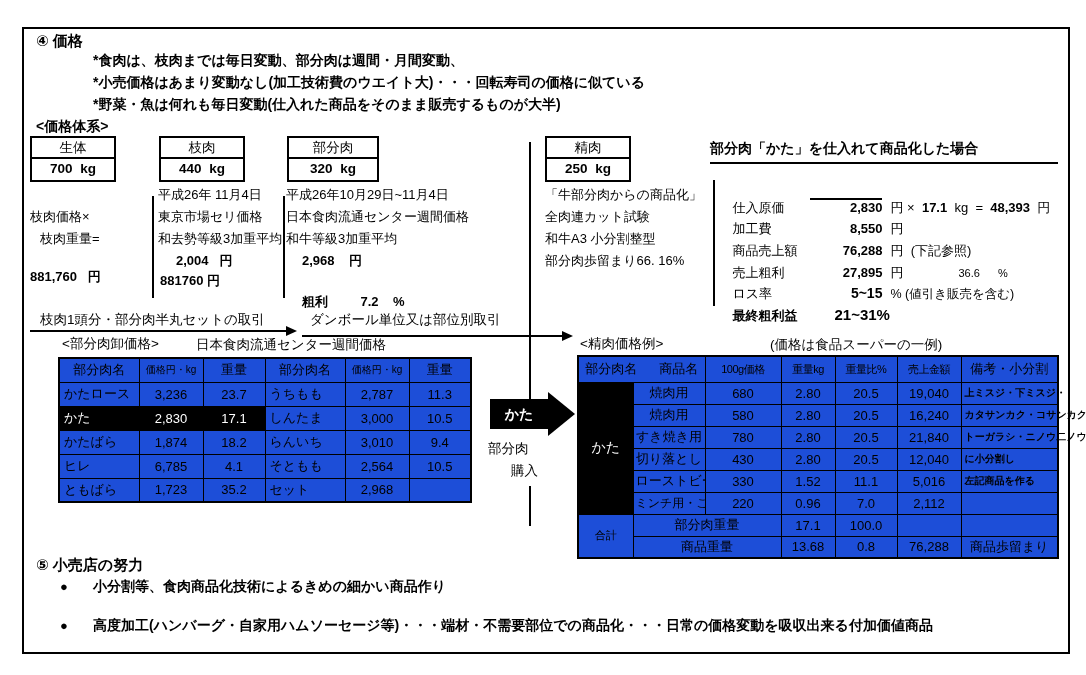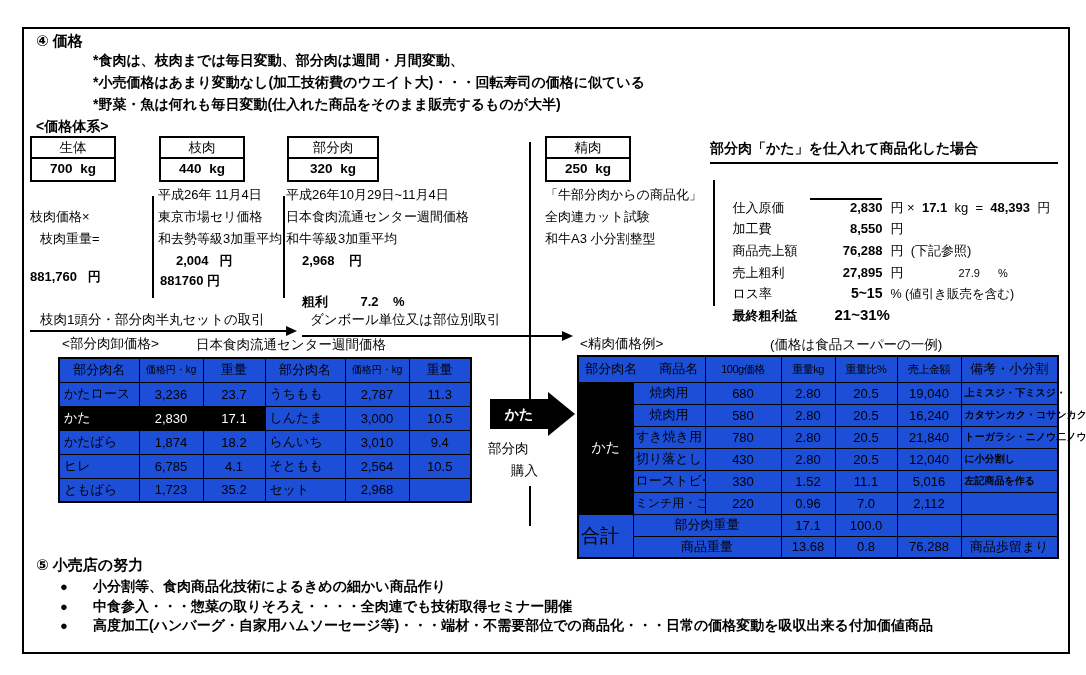--- a/index.html
+++ b/index.html
@@ -80,21 +80,21 @@
   #tbl-wholesale th { text-align: center; }
   #tbl-retail { left: 577px; top: 355px; width: 480px; border: 2.5px solid #000; }
   #tbl-retail tr { height: 22px; }
   #tbl-retail tr.hrow { height: 26px; }
   #tbl-retail th { text-align: center; }
   .nm { text-align: left; padding-left: 4px; }
   .num { text-align: center; }
   .ctr { text-align: center; }
   .hl { background: #000; color: #fff; }
   .kata-cell { background: #000; color: #fff; text-align: center; font-size: 14px; }
-  .tot-cell { text-align: left; font-size: 19px; }
+  .tot-cell { text-align: center; font-size: 11px; }
   .rem { font-size: 10px; font-weight: bold; text-align: left; overflow: visible; padding-left: 3px; }
   .h-sm { font-size: 11px; letter-spacing: -0.5px; padding: 0; }
   .h-rem { font-size: 13px; }
   .h-merged span { display: inline-block; }
   .h-merged .gap { margin-left: 22px; }
   
   .s5item { position: absolute; left: 60px; font-size: 14px; font-weight: bold; white-space: pre; }
   .s5item .dot { display: inline-block; width: 33px; font-size: 13px; }
 </style>
 </head>
@@ -145,34 +145,35 @@
 
   <div class="abs infoline" style="left:286px;top:184px;">平成26年10月29日~11月4日</div>
   <div class="abs infoline" style="left:286px;top:206px;">日本食肉流通センター週間価格</div>
   <div class="abs infoline" style="left:286px;top:228px;">和牛等級3加重平均</div>
   <div class="abs infoline b" style="left:302px;top:250px;"><span>2,968</span>    <span>円</span></div>
   <div class="abs infoline b" style="left:302px;top:291px;"><span>粗利</span>         <span>7.2</span>    <span>%</span></div>
 
   <div class="abs infoline" style="left:545px;top:184px;">「牛部分肉からの商品化」</div>
   <div class="abs infoline" style="left:545px;top:206px;">全肉連カット試験</div>
   <div class="abs infoline" style="left:545px;top:228px;">和牛A3 小分割整型</div>
+  <div class="abs infoline" style="left:545px;top:250px;">部分肉歩留まり66. 16%</div>
 
   <div class="comm-heading">部分肉「かた」を仕入れて商品化した場合</div>
 
   <div class="comm-row" style="top:183px;">
     <span class="clabel">仕入原価</span><span class="cval overline">2,830</span><span class="crest">円</span> <span>×</span>  <span class="b">17.1</span>  <span>kg</span>  <span>=</span>  <span class="b">48,393</span>  <span>円</span>
   </div>
   <div class="comm-row" style="top:205px;">
     <span class="clabel">加工費</span><span class="cval">8,550</span><span class="crest">円</span>
   </div>
   <div class="comm-row" style="top:227px;">
     <span class="clabel">商品売上額</span><span class="cval">76,288</span><span class="crest">円  (下記参照)</span>
   </div>
   <div class="comm-row" style="top:249px;">
-    <span class="clabel">売上粗利</span><span class="cval">27,895</span><span class="crest">円</span><span class="small-pct" style="margin-left:55px;">27.9</span><span class="small-pct" style="margin-left:18px;">%</span>
+    <span class="clabel">売上粗利</span><span class="cval">27,895</span><span class="crest">円</span><span class="small-pct" style="margin-left:55px;">36.6</span><span class="small-pct" style="margin-left:18px;">%</span>
   </div>
   <div class="comm-row" style="top:270px;">
     <span class="clabel">ロス率</span><span class="cval" style="font-size:14px;">5~15</span><span class="crest" style="font-size:12.5px;">% (値引き販売を含む)</span>
   </div>
   <div class="comm-row b" style="top:291px;">
     <span class="clabel">最終粗利益</span><span style="margin-left:24px;font-size:15px;">21~31%</span>
   </div>
 
   <div class="abs flow-text" style="left:40px;top:311px;">枝肉1頭分・部分肉半丸セットの取引</div>
   <div class="arrow-line" style="left:30px;top:330px;width:256px;"></div>
@@ -333,15 +334,14 @@
           <td class="num">13.68</td>
           <td class="num">0.8</td>
           <td class="num">76,288</td>
           <td class="ctr">商品歩留まり</td>
     </tr>
   </tbody>
     </table>
 
   <div class="abs sec-title" style="left:36px;top:556px;">⑤ 小売店の努力</div>
   <div class="s5item" style="top:578px;"><span class="dot">●</span><span>小分割等、食肉商品化技術によるきめの細かい商品作り</span></div>
-  <div class="s5item" style="top:598px;"><span class="dot">●</span><span>中食参入・・・惣菜の取りそろえ・・・・全肉連でも技術取得セミナー開催</span></div>
   <div class="s5item" style="top:617px;"><span class="dot">●</span><span>高度加工(ハンバーグ・自家用ハムソーセージ等)・・・端材・不需要部位での商品化・・・日常の価格変動を吸収出来る付加価値商品</span></div>
 </div>
 
 </body></html>

